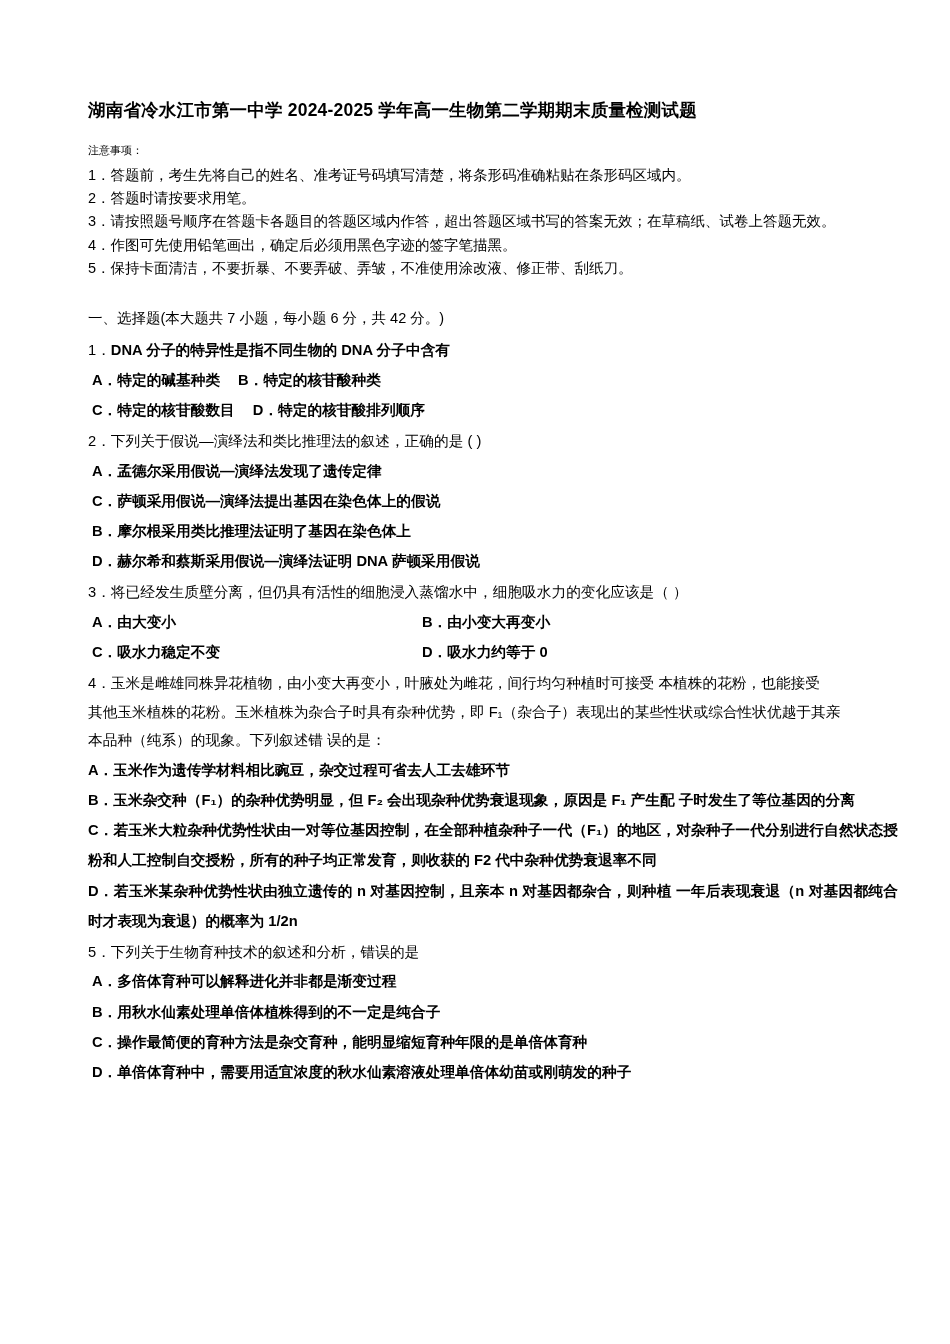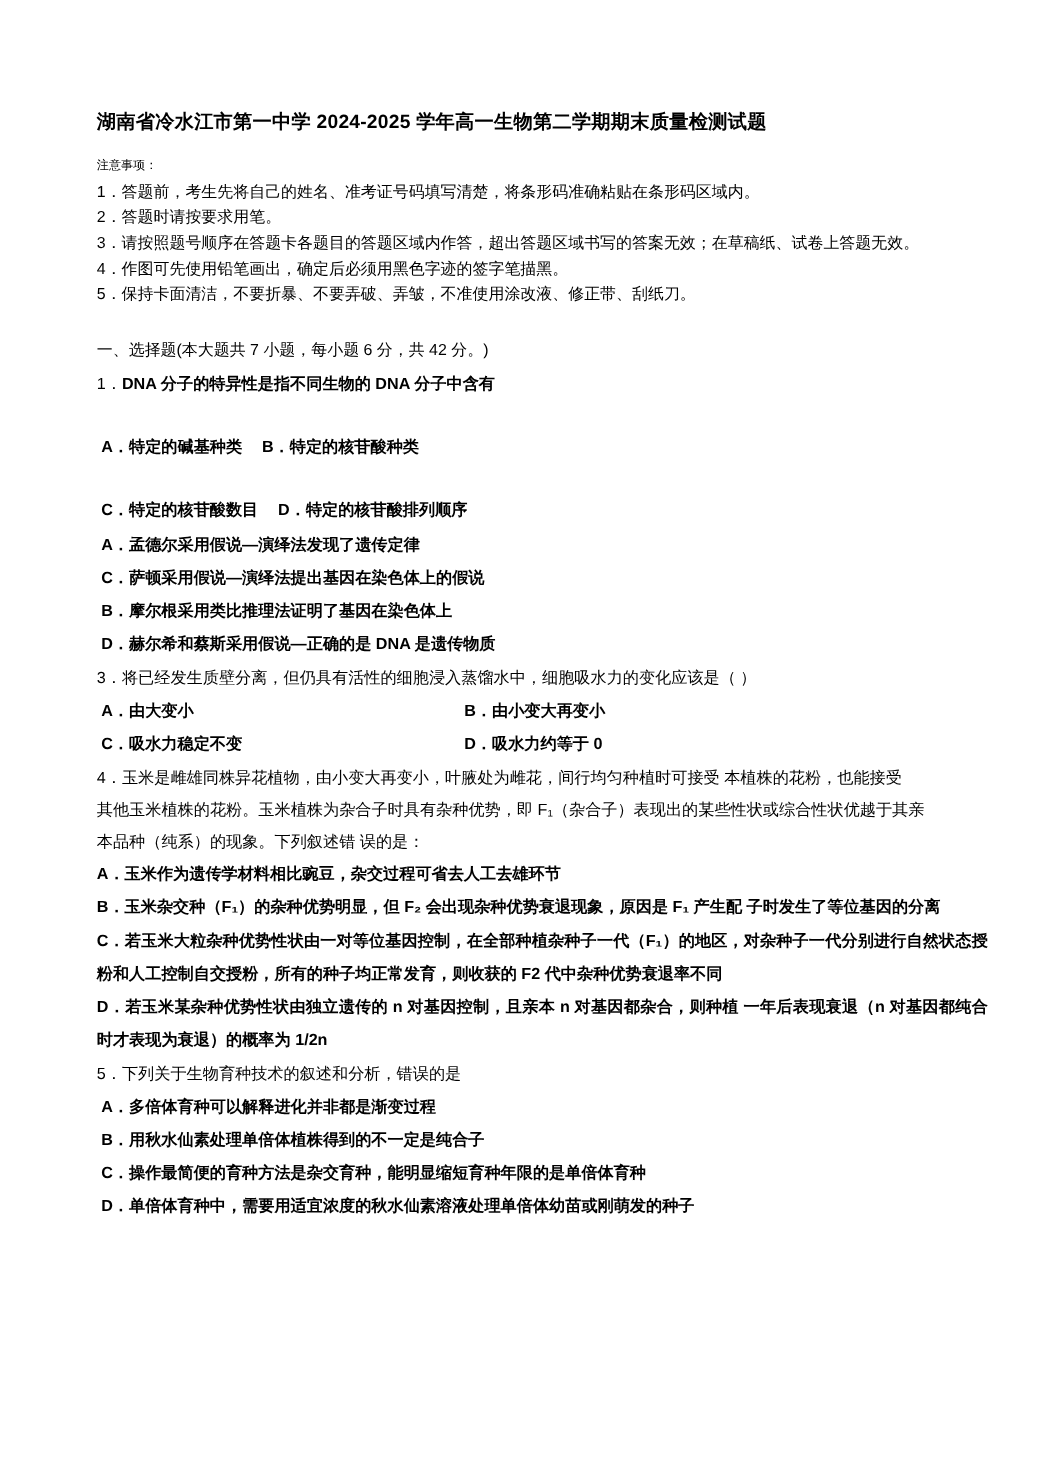--- a/index.html
+++ b/index.html
@@ -60,21 +60,20 @@
     font-size: 14.7px;
     line-height: 1.95;
     margin: 0;
     text-align: justify;
   }
   .opts-inline {
     font-family: "Liberation Sans", sans-serif;
     font-size: 14.7px;
     line-height: 2.05;
     font-weight: bold;
-    margin-top: 27px;
   }
   .opts-inline .gap {
     display: inline-block;
     width: 18px;
   }
   .opt {
     font-family: "Liberation Sans", sans-serif;
     font-size: 14.7px;
     line-height: 2.05;
     font-weight: bold;
@@ -120,24 +119,25 @@
     <p class="q-stem"><span>1．</span><span class="bold" style="font-weight:bold">DNA 分子的特异性是指不同生物的 DNA 分子中含有</span></p>
     <div class="opts-inline pad-left">
       <span>A．特定的碱基种类</span><span class="gap"></span><span>B．特定的核苷酸种类</span>
     </div>
     <div class="opts-inline pad-left">
       <span>C．特定的核苷酸数目</span><span class="gap"></span><span>D．特定的核苷酸排列顺序</span>
     </div>
   </div>
 
   <div class="q">
+    <p class="q-stem"><span>2．</span><span>下列关于假说—演绎法和类比推理法的叙述，正确的是 ( )</span></p>
     <div class="opt pad-left">A．孟德尔采用假说—演绎法发现了遗传定律</div>
     <div class="opt pad-left">C．萨顿采用假说—演绎法提出基因在染色体上的假说</div>
     <div class="opt pad-left">B．摩尔根采用类比推理法证明了基因在染色体上</div>
-    <div class="opt pad-left">D．赫尔希和蔡斯采用假说—正确的是 DNA 是遗传物质</div>
+    <div class="opt pad-left">D．赫尔希和蔡斯采用假说—演绎法证明 DNA 萨顿采用假说</div>
   </div>
 
   <div class="q">
     <p class="q-stem"><span>3．</span><span>将已经发生质壁分离，但仍具有活性的细胞浸入蒸馏水中，细胞吸水力的变化应该是（  ）</span></p>
     <div class="two-col pad-left">
       <div class="c1">A．由大变小</div>
       <div class="c2">B．由小变大再变小</div>
     </div>
     <div class="two-col pad-left">
       <div class="c1">C．吸水力稳定不变</div>

